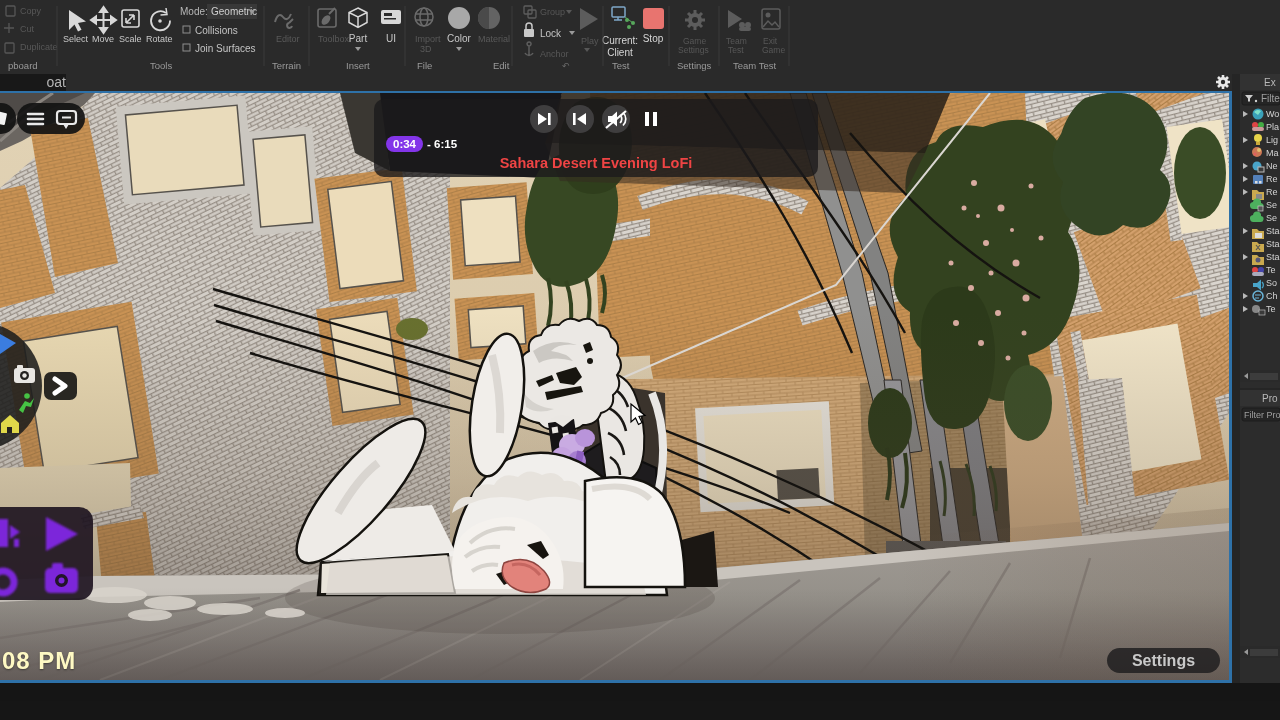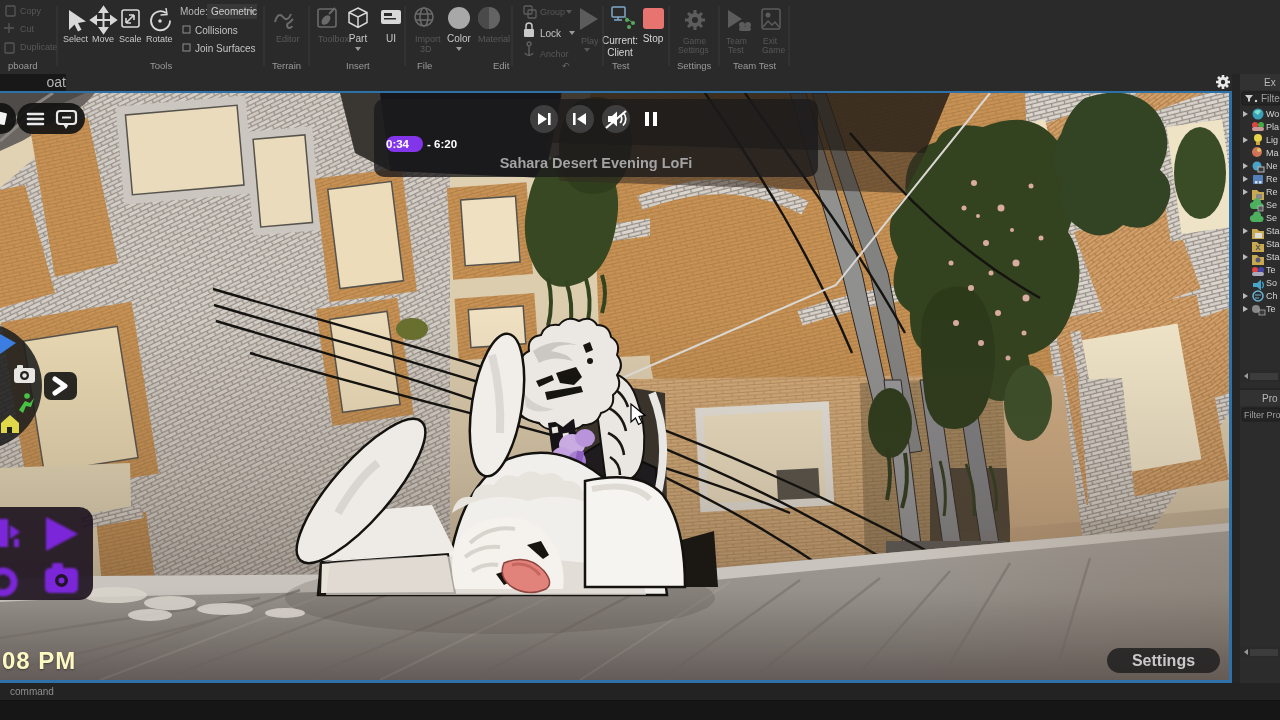--- a/index.html
+++ b/index.html
@@ -15,23 +15,23 @@
       border-top:2px solid #2e71a8; border-right:3px solid #2e71a8; border-bottom:3px solid #2e71a8;
       overflow:hidden; background:#d8cbb2; }
   #topleftpill { position:absolute; left:17px; top:103px; width:68px; height:31px; border-radius:16px;
      background:rgba(18,18,18,0.92); }
   #roblogo { position:absolute; left:-14px; top:103px; width:30px; height:31px; border-radius:16px;
      background:rgba(18,18,18,0.92); }
   #player { position:absolute; left:374px; top:99px; width:444px; height:78px; border-radius:10px;
      background:rgba(28,26,28,0.80); color:#fff; }
   #ptime { position:absolute; left:12px; top:37px; height:16px; }
   #ppill { position:absolute; left:0; top:0; width:37px; height:16px; background:#8335e9; border-radius:8px;
-     color:#fff; font-size:11.5px; font-weight:bold; text-align:left; line-height:16px; }
+     color:#fff; font-size:11.5px; font-weight:bold; text-align:center; line-height:16px; }
   #pdash { position:absolute; left:41px; top:0; width:60px; color:#fff; font-size:11.5px; font-weight:bold; line-height:16px; white-space:nowrap; }
-  #ptitle { position:absolute; left:0; top:56px; width:444px; text-align:center; color:#a3a3a3;
+  #ptitle { position:absolute; left:0; top:56px; width:444px; text-align:center; color:#ef4444;
      font-size:14.5px; font-weight:bold; }
   #settingsbtn { position:absolute; left:1107px; top:648px; width:113px; height:25px; border-radius:13px;
      background:rgba(32,30,32,0.85); color:#c9c9c9; font-size:16px; font-weight:bold;
      text-align:center; line-height:25px; }
   #clock { position:absolute; left:2px; top:647px; color:#fef9c3; font-size:24px; font-weight:bold; letter-spacing:1px;
      text-shadow:0 1px 2px rgba(0,0,0,0.4); }
   #cmdbar { position:absolute; left:0; top:683px; width:1280px; height:18px; background:#232323;
      border-bottom:1px solid #111; }
   #cmdbar span { position:absolute; left:10px; top:3px; font-size:10px; color:#8f8f8f; }
   #blackstrip { position:absolute; left:0; top:701px; width:1280px; height:19px; background:#161616; }
@@ -568,21 +568,21 @@
       <g fill="#fff">
           <path d="M234 17 h4 l5 -4.5 v15 l-5 -4.5 h-4 z"></path>
         </g>
       <path d="M246 16 a5.5 5.5 0 0 1 0 8 M249 13.5 a9 9 0 0 1 0 13" stroke="#fff" stroke-width="1.7" fill="none"></path>
       <path d="M232 29 l20 -17" stroke="#fff" stroke-width="2.2"></path>
       <rect x="271" y="13" width="4" height="14" fill="#fff"></rect>
         <rect x="279" y="13" width="4" height="14" fill="#fff"></rect>
     </svg>
     <div id="ptime">
       <div id="ppill">0:34</div>
-      <div id="pdash">- 6:20</div>
+      <div id="pdash">- 6:15</div>
     </div>
     <div id="ptitle">Sahara Desert Evening LoFi</div>
   </div>
 
   <div id="clock">08 PM</div>
   <div id="settingsbtn">Settings</div>
 
   <svg class="abs" style="left:1232px;top:74px" width="48" height="609" viewBox="0 0 48 609">
     <rect x="0" y="0" width="48" height="609" fill="#252525"></rect>
     <rect x="8" y="0" width="40" height="314" fill="#2c2c2c"></rect>
@@ -692,18 +692,15 @@
     <rect x="8" y="316" width="40" height="293" fill="#2c2c2c"></rect>
     <rect x="8" y="316" width="40" height="16" fill="#323232"></rect>
     <text x="30" y="328" fill="#b9b9b9" font-size="10">Pro</text>
     <rect x="10" y="334" width="38" height="13" rx="2" fill="#252525" stroke="#1c1c1c"></rect>
     <text x="12" y="344" fill="#9f9f9f" font-size="9">Filter Prop</text>
     <rect x="8" y="572" width="40" height="12" fill="#2a2a2a"></rect>
     <path d="M12 578 l4 -3 v6 z" fill="#9a9a9a"></path>
     <rect x="18" y="575" width="28" height="7" fill="#3c3c3c"></rect>
   </svg>
 
-  <div id="cmdbar">
-      <span>command</span>
-    </div>
   <div id="blackstrip"></div>
 
 </div>
 
 </body></html>

